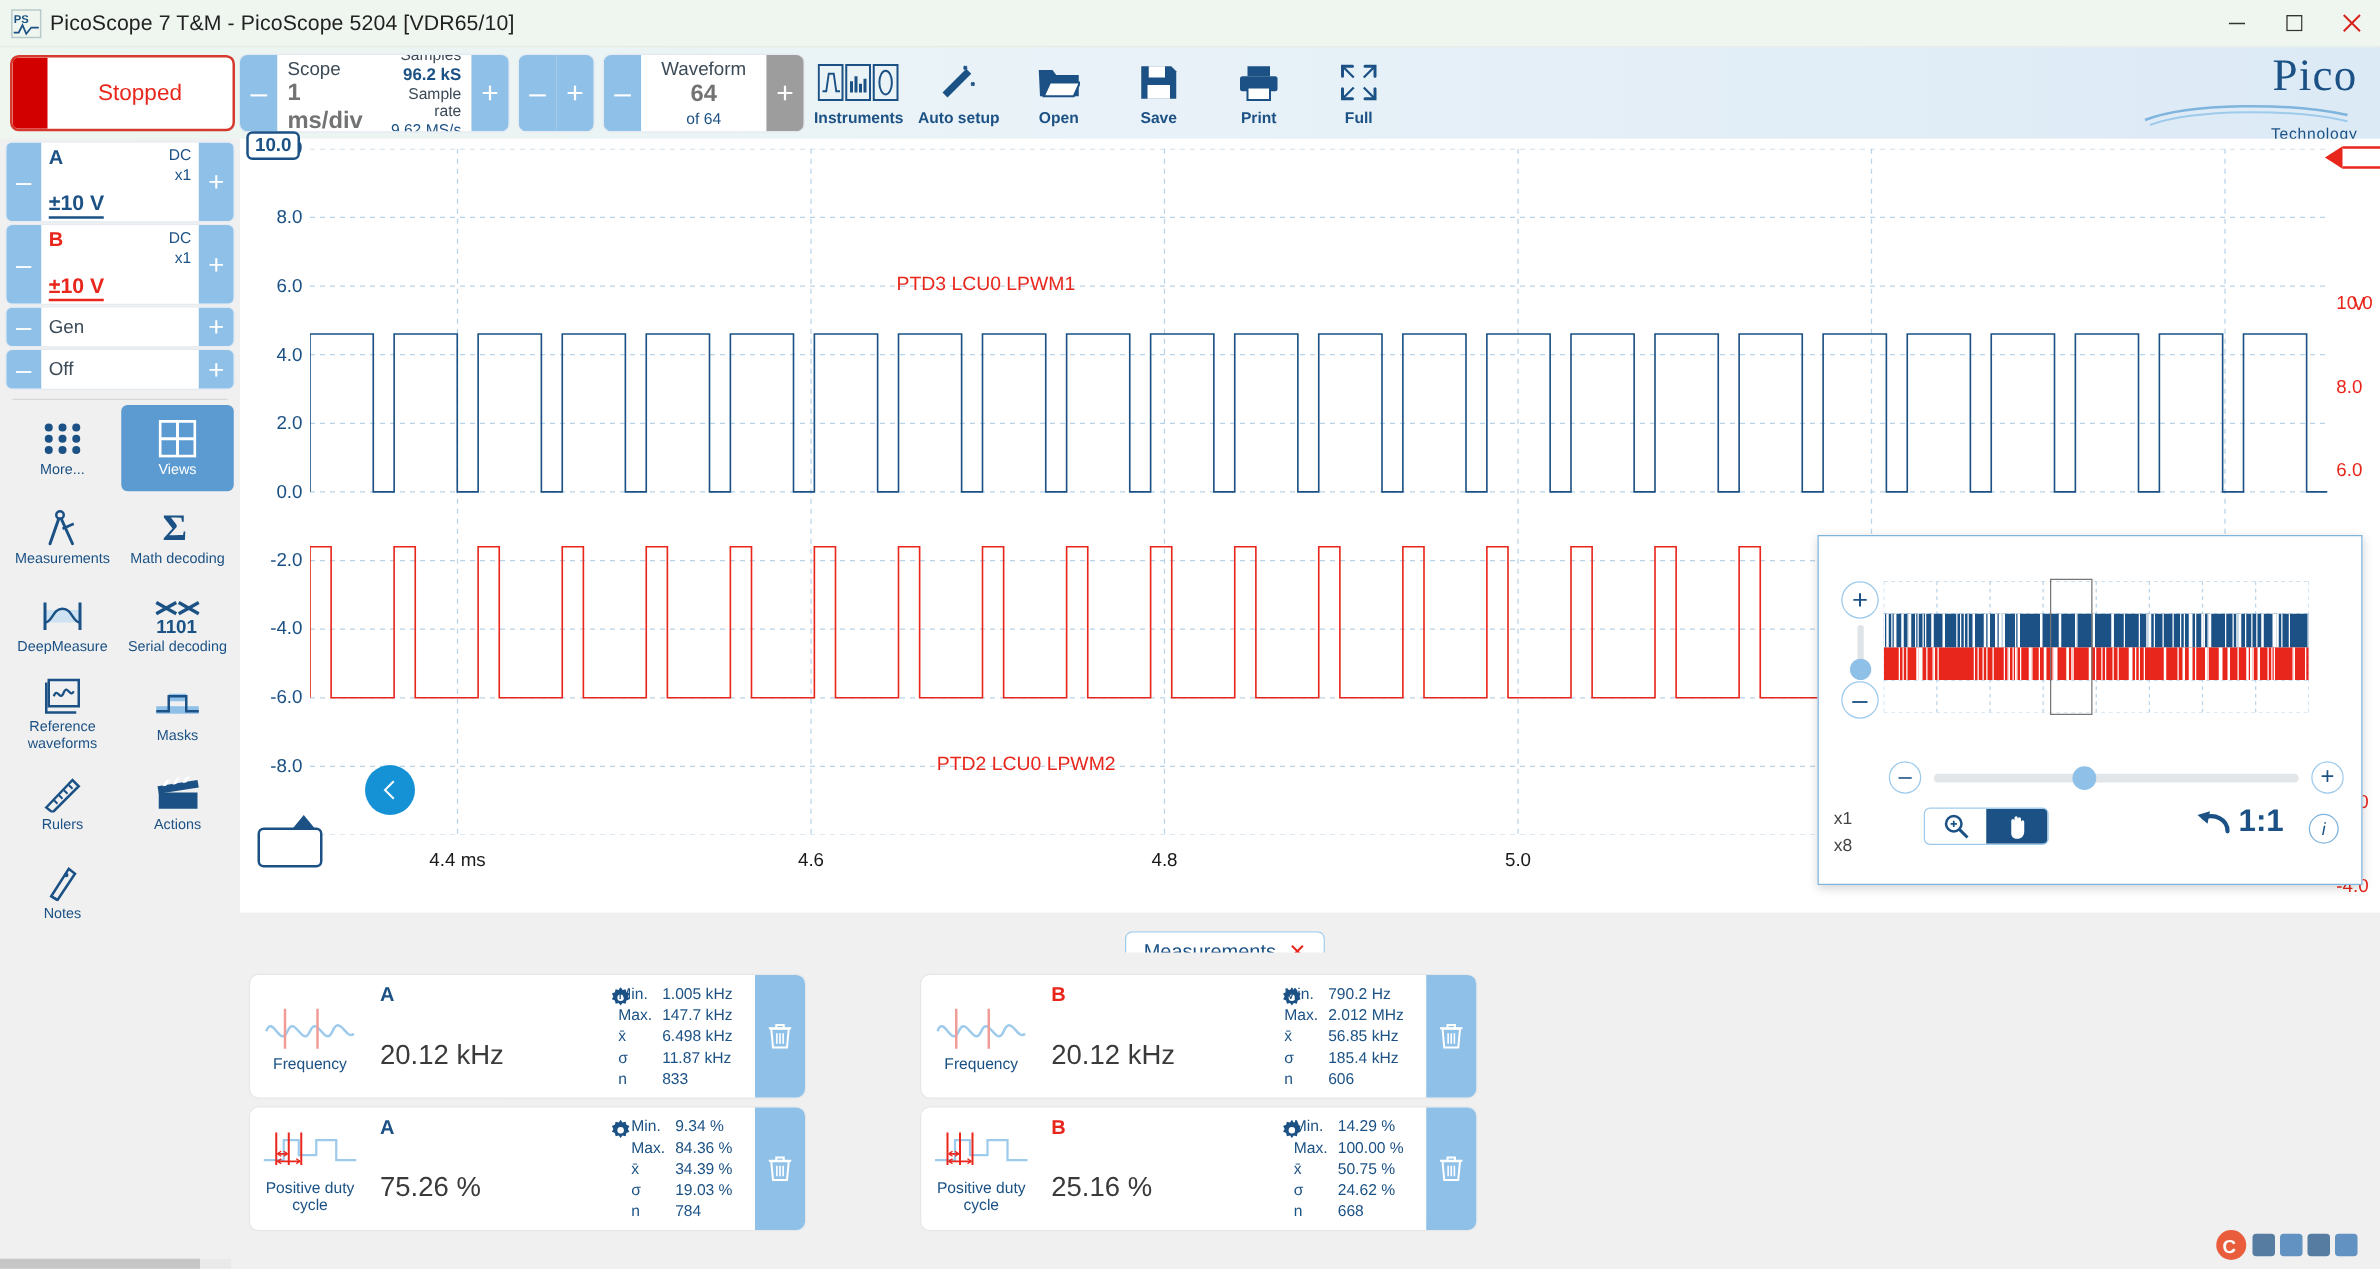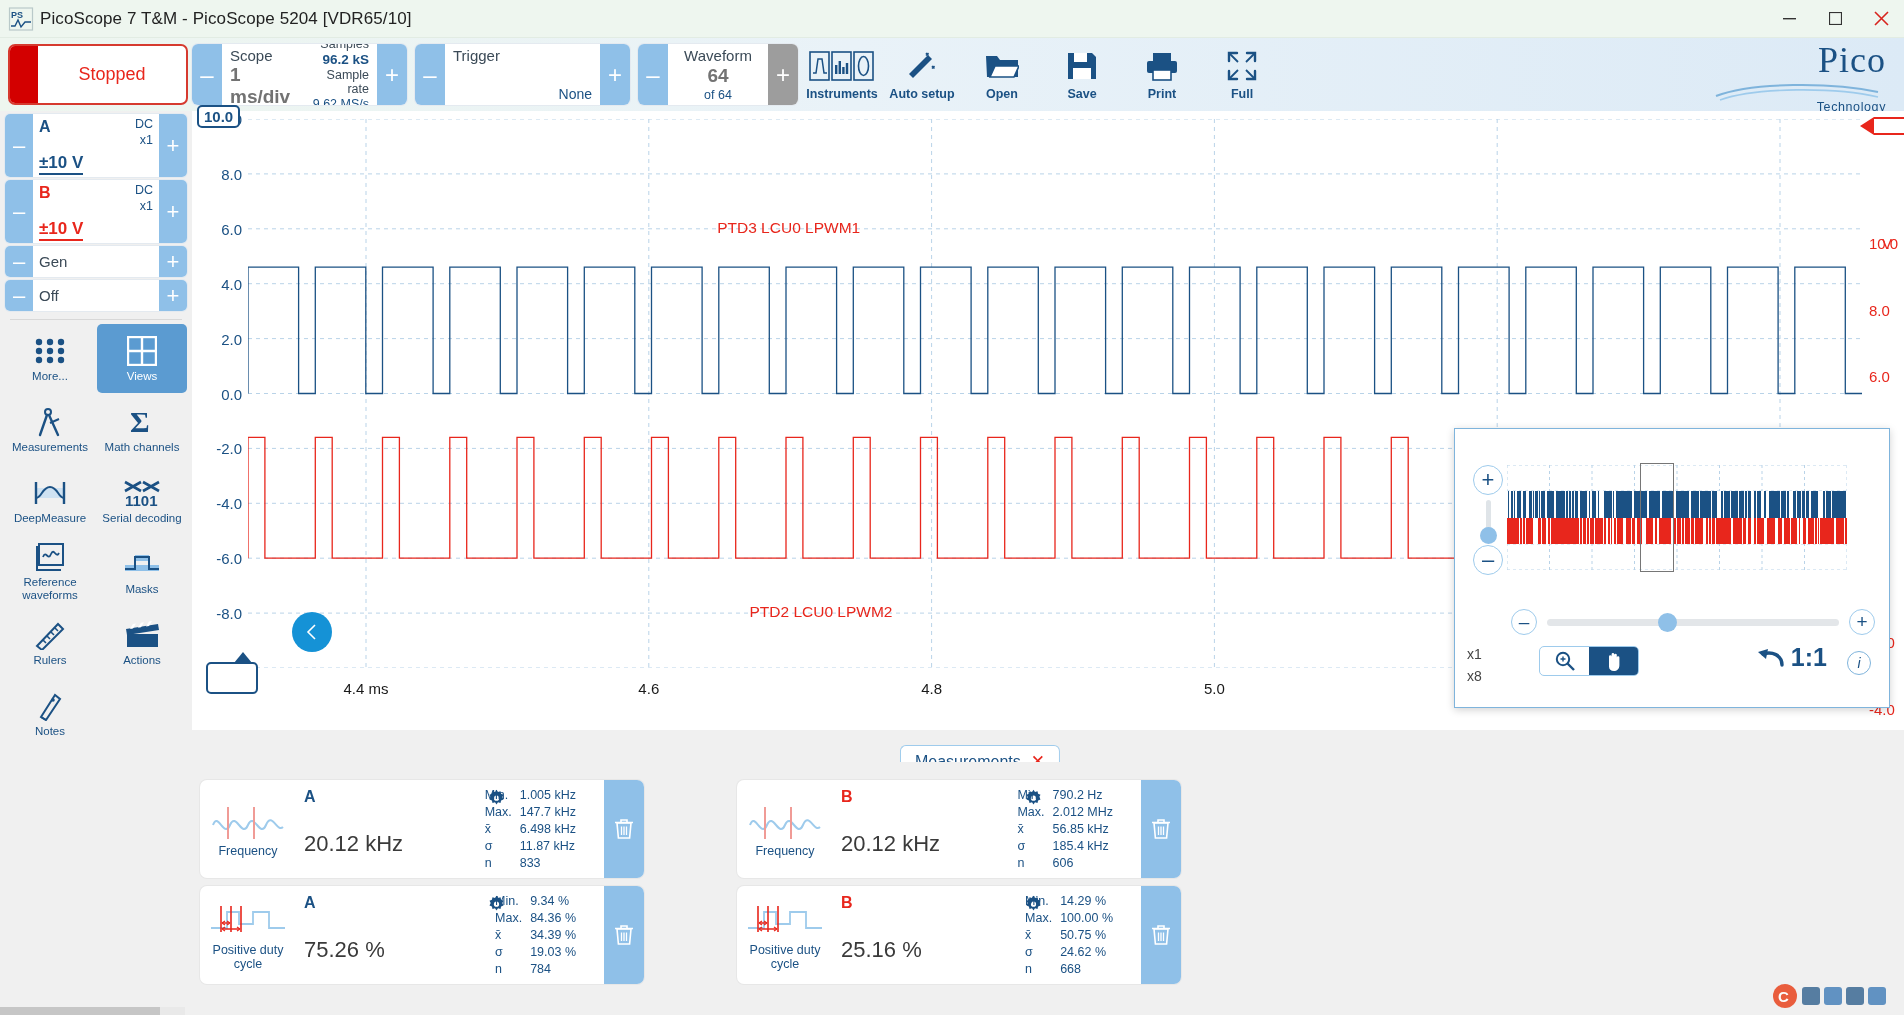--- a/index.html
+++ b/index.html
@@ -143,21 +143,21 @@
      padding:5px 14px 7px 14px; font-size:16px; color:#1b5184; display:flex; align-items:center; gap:10px;}
   #meastab .x{ color:#e8261c; font-size:17px;}
   #measarea{ position:absolute; left:192px; top:762px; right:0; bottom:0; background:#f0f0f0;}
   .mcard{ position:absolute; height:98px; background:#fff; border-radius:7px; display:flex;
      box-shadow:0 0 0 1px #e7e7e7;}
   .mcard .thumb{ width:96px; display:flex; flex-direction:column; align-items:center;
      justify-content:center; padding-top:4px;}
   .mcard .thumb .cap{ font-size:12.5px; color:#1b5184; text-align:center; line-height:1.1; margin-top:2px;}
   .mcard .chname{ position:absolute; left:104px; top:8px; font-size:16px; font-weight:bold;}
   .mcard .bigval{ position:absolute; left:104px; bottom:21px; font-size:22px; color:#3a3a3a;}
-  .mcard .stats{ position:absolute; right:68px; top:7px; font-size:12.5px; color:#1b5184;
+  .mcard .stats{ position:absolute; right:58px; top:7px; font-size:12.5px; color:#1b5184;
      display:grid; grid-template-columns:auto auto; column-gap:8px; row-gap:1px; line-height:1.28;}
   .mcard .stats .v{ text-align:left;}
   .mcard .gear{ position:absolute; right:138px; top:9px; }
   .mcard .del{ position:absolute; right:0; top:0; bottom:0; width:40px; background:#8fc0e8;
      border-radius:0 7px 7px 0; display:flex; align-items:center; justify-content:center;}
   .wm{ position:absolute; right:12px; bottom:6px; display:flex; align-items:center; gap:4px; opacity:.85;}
 </style>
 </head>
 <body>
 
@@ -207,24 +207,20 @@
         <div class="sub"><b>96.2 kS</b></div>
         <div class="sub">Sample rate</div>
         <div class="tiny">9.62 MS/s</div>
       </div>
     </div>
     <div class="pm">+</div>
   </div>
 
   <div class="ctl trig-ctl">
     <div class="pm">–</div>
-    <div class="body">
-      <div class="hdr">Trigger</div>
-      <div class="none">None</div>
-    </div>
     <div class="pm">+</div>
   </div>
 
   <div class="ctl wave-ctl">
     <div class="pm">–</div>
     <div class="body">
       <div class="hdr">Waveform</div>
       <div class="val">64</div>
       <div class="tiny" style="text-align:center">of 64</div>
     </div>
@@ -394,21 +390,21 @@
       </span>
       <span>Measurements</span>
     </div>
 
     <div class="tool">
       <span class="ico">
         <svg width="30" height="30" viewBox="0 0 30 30">
           <text x="3" y="25" font-family="Liberation Serif, serif" font-size="30" font-weight="bold" fill="#1b5184">Σ</text>
         </svg>
       </span>
-      <span>Math channels</span>
+      <span>Math decoding</span>
     </div>
 
     <div class="tool">
       <span class="ico">
         <svg width="36" height="28" viewBox="0 0 36 28">
           <rect x="4" y="9" width="28" height="10" fill="#cfe2f2"></rect>
           <path d="M4,3 V25 M32,3 V25" stroke="#1b5184" stroke-width="2.4"></path>
           <path d="M4,19 C10,19 10,8 18,8 C26,8 26,19 32,19" fill="none" stroke="#1b5184" stroke-width="2"></path>
         </svg>
       </span>

